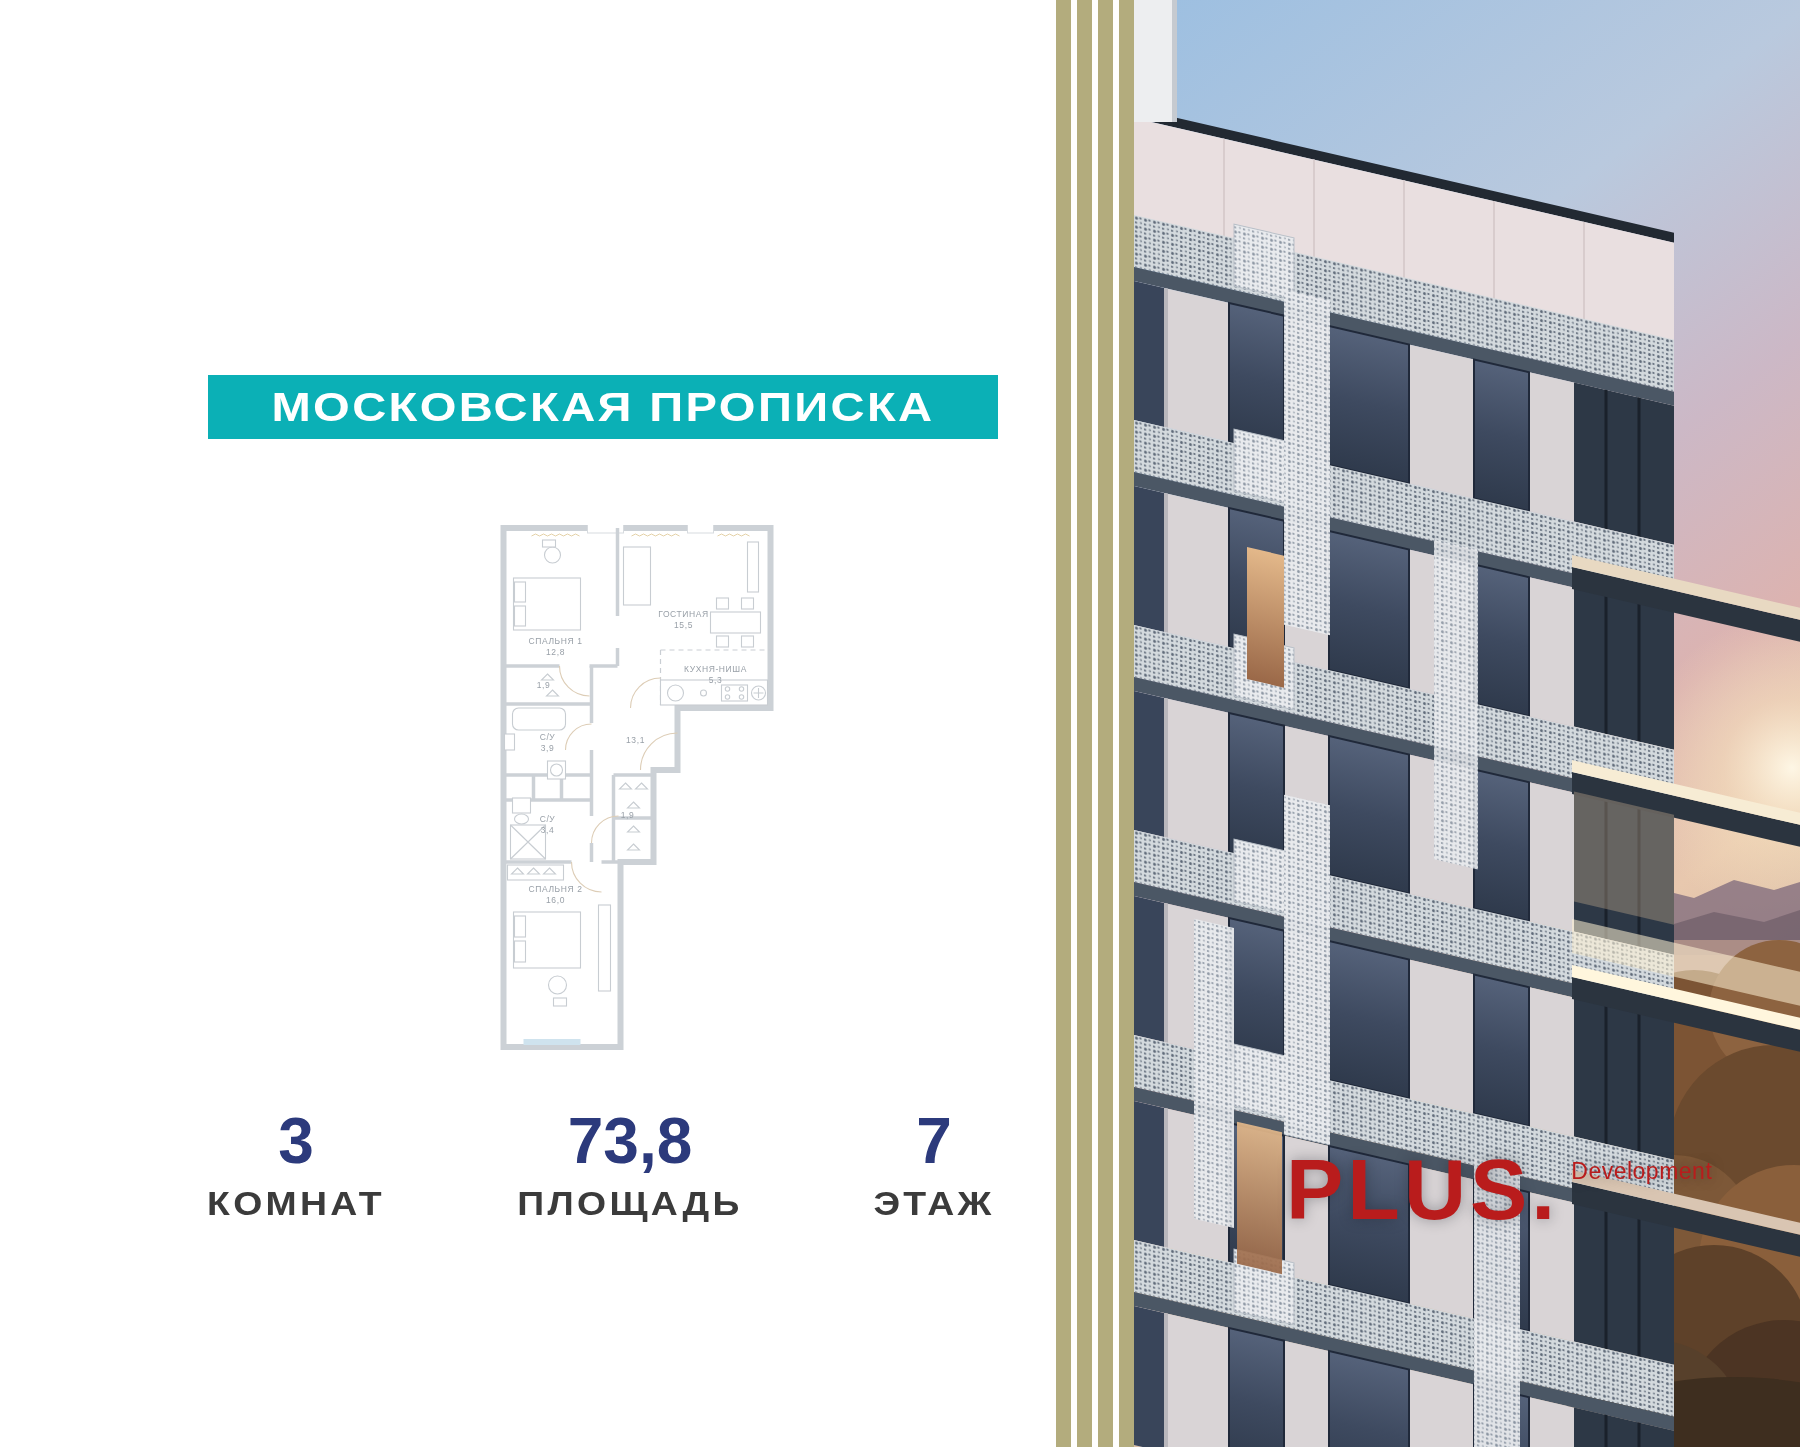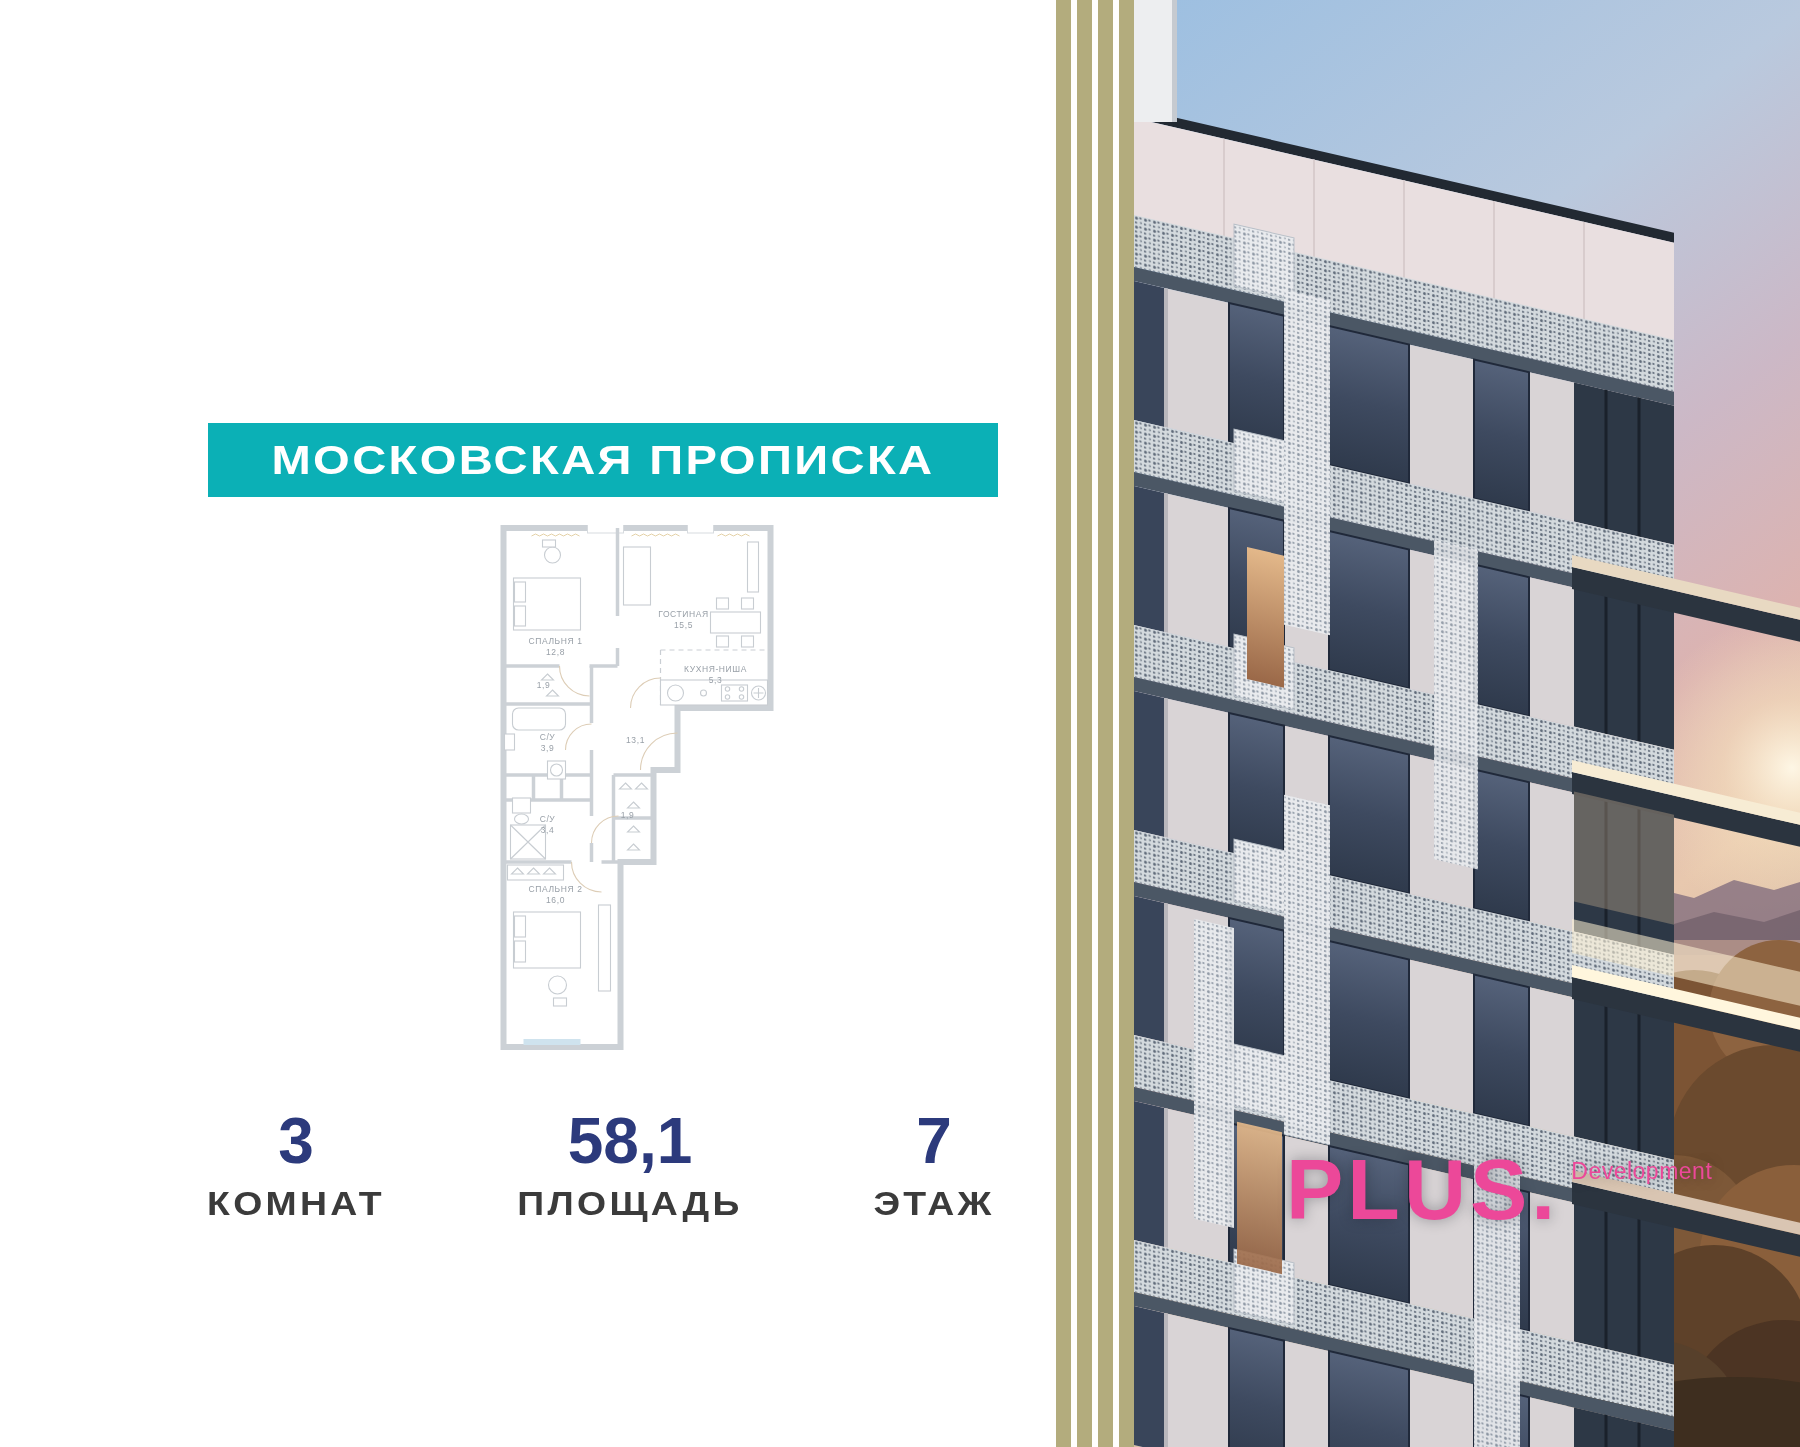--- a/index.html
+++ b/index.html
@@ -6,22 +6,22 @@
   .canvas{position:relative;width:1800px;height:1447px;background:#ffffff;overflow:hidden;
           font-family:"Liberation Sans",sans-serif;}
 
   
   .info{position:absolute;left:0;top:0;width:1056px;height:1447px;background:#ffffff;}
 
   .logo{position:absolute;left:208px;top:247px;width:800px;height:92px;}
   .logo h1{margin:0;font-size:112px;line-height:92px;font-weight:700;color:#2c3a7c;
            letter-spacing:2px;transform:scaleX(1.5);transform-origin:left center;white-space:nowrap;}
 
-  .banner{position:absolute;left:208px;top:375px;width:790px;height:74px;background:#0bb0b6;
-          display:flex;align-items:center;justify-content:center;margin-top:48px;}
+  .banner{position:absolute;left:208px;top:375px;width:790px;height:64px;background:#0bb0b6;
+          display:flex;align-items:center;justify-content:center;}
   .banner span{color:#ffffff;font-weight:700;font-size:40px;letter-spacing:2px;
                transform:scaleX(1.18);white-space:nowrap;}
 
   .plan{position:absolute;left:500px;top:525px;width:274px;height:525px;}
 
   .stats{position:absolute;left:0;top:1108px;width:1056px;height:120px;}
   .stat{position:absolute;width:260px;text-align:center;}
   .stat .v{font-size:64px;line-height:66px;font-weight:700;color:#2c3a7c;}
   .stat .l{margin-top:12px;font-size:34px;line-height:34px;font-weight:700;color:#3b3b3b;
            letter-spacing:3px;transform:scaleX(1.1);transform-origin:center top;}
@@ -30,21 +30,21 @@
   
   .stripes{position:absolute;left:1056px;top:0;width:78px;height:1447px;background:#ffffff;
            display:flex;}
   .stripes i{display:block;width:15px;height:100%;background:#b3ac7d;margin-right:6px;}
   .stripes i:last-child{margin-right:0;}
 
   
   .photo{position:absolute;left:1134px;top:0;width:666px;height:1447px;overflow:hidden;}
   .photo svg{display:block;}
   .plus{position:absolute;left:152px;top:1146px;display:flex;align-items:flex-start;
-        color:#ec4899;text-shadow:0 0 14px rgba(20,25,35,.35);}
+        color:#b91c1c;text-shadow:0 0 14px rgba(20,25,35,.35);}
   .plus .big{font-size:86px;line-height:86px;font-weight:700;letter-spacing:4px;}
   .plus .small{font-size:23px;line-height:23px;font-weight:400;margin-left:12px;margin-top:14px;
                letter-spacing:.5px;}
 
   
   text.room{font-family:"Liberation Sans",sans-serif;font-size:8.5px;fill:#99a0a8;
             letter-spacing:.6px;text-anchor:middle;}
 </style>
 </head>
 <body>
@@ -184,21 +184,21 @@
         <text class="room" x="52" y="375">16,0</text>
       </svg>
     </div>
 
     <div class="stats">
       <div class="stat c1">
         <div class="v">3</div>
         <div class="l">КОМНАТ</div>
       </div>
       <div class="stat c2">
-        <div class="v">58,1</div>
+        <div class="v">73,8</div>
         <div class="l">ПЛОЩАДЬ</div>
       </div>
       <div class="stat c3">
         <div class="v">7</div>
         <div class="l">ЭТАЖ</div>
       </div>
     </div>
   </section>
 
   <div class="stripes">

